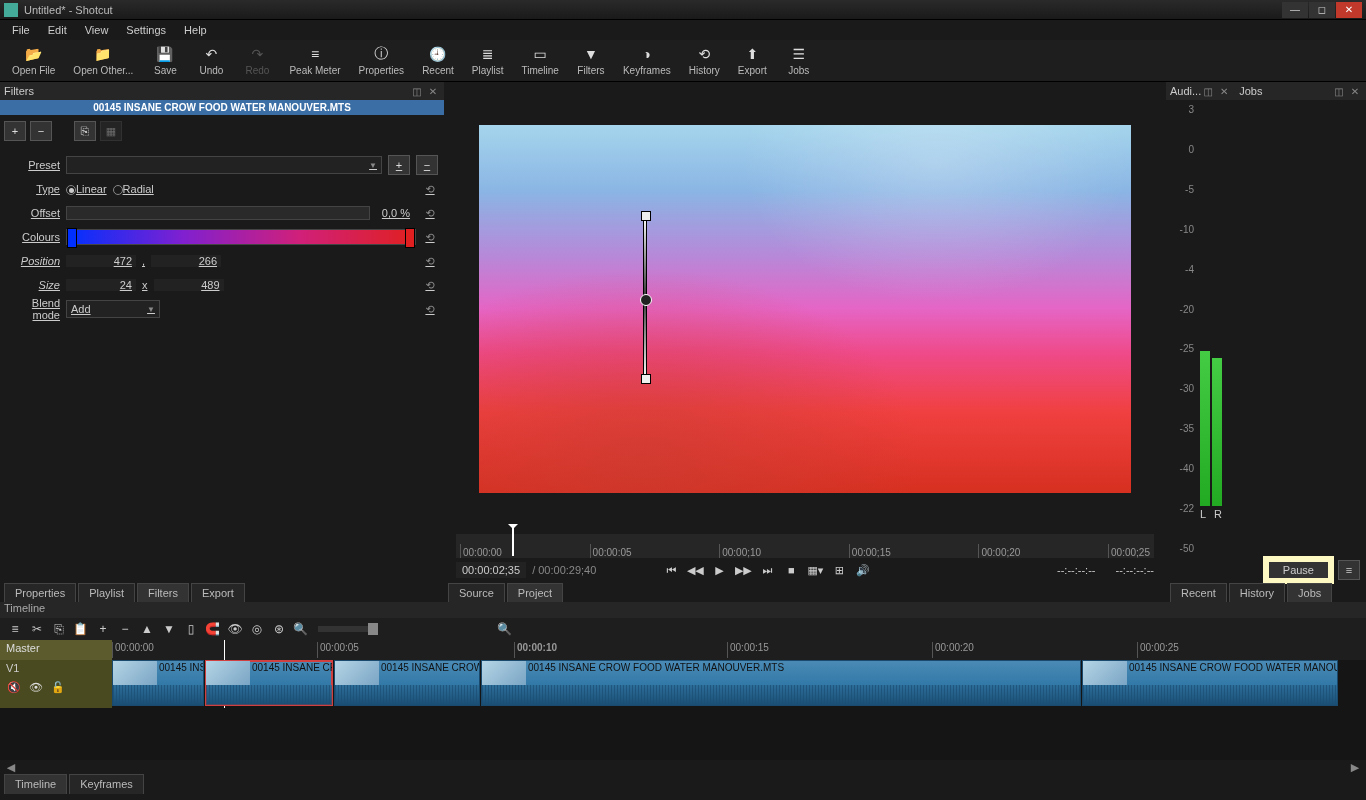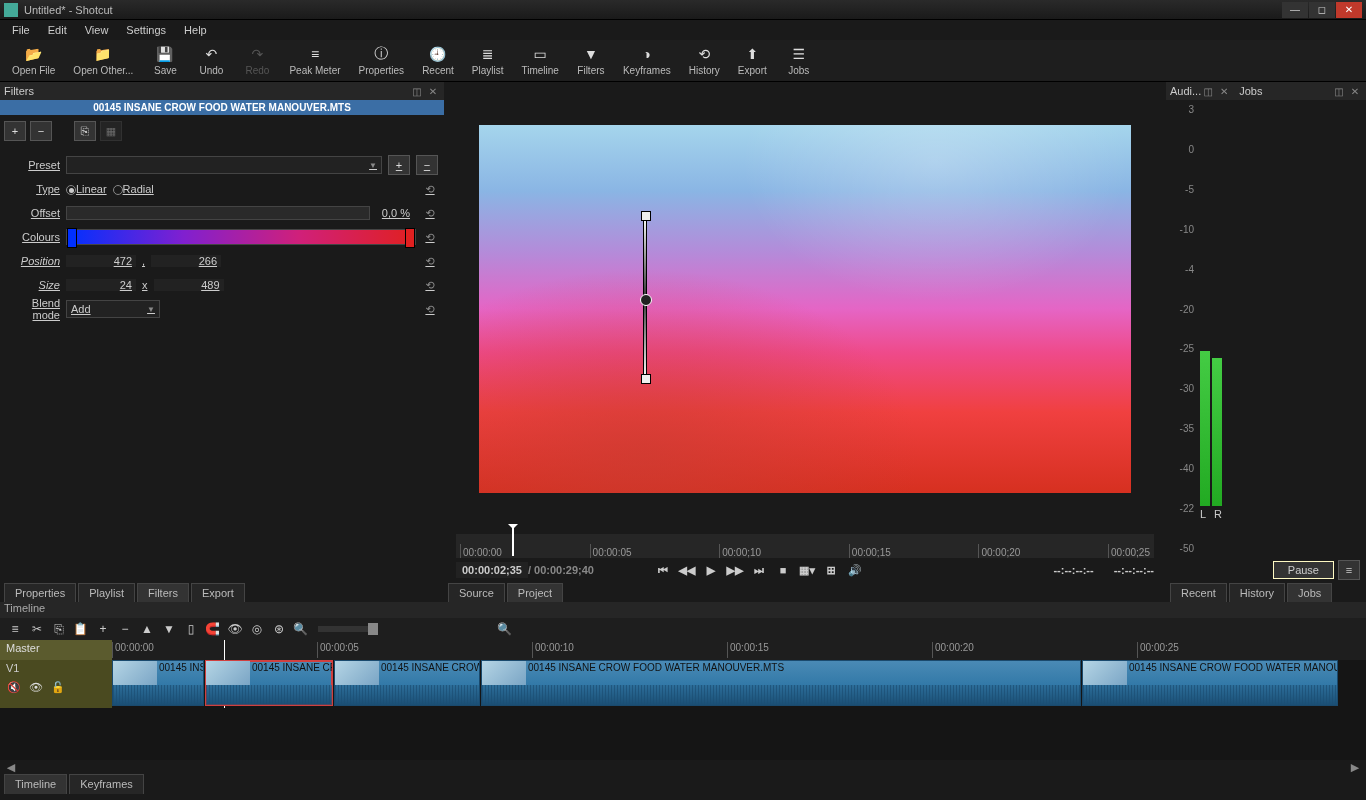--- a/index.html
+++ b/index.html
@@ -54,40 +54,40 @@
 .video-canvas::before{content:"";position:absolute;inset:0;background:radial-gradient(ellipse at 25% 90%,rgba(200,60,50,.6),transparent 40%),radial-gradient(ellipse at 70% 10%,rgba(255,255,255,.25),transparent 30%);}
 .gradient-handle{position:absolute;left:164px;top:90px;width:4px;height:165px;background:linear-gradient(#fff,#333,#fff);border:1px solid #000;}
 .gradient-handle .end{position:absolute;left:-3px;width:10px;height:10px;background:#eee;border:1px solid #000;}
 .gradient-handle .end.t{top:-5px;}.gradient-handle .end.b{bottom:-5px;}
 .gradient-handle .mid{position:absolute;left:-4px;top:78px;width:12px;height:12px;background:#222;border:1px solid #fff;border-radius:50%;}
 .scrub { height:24px; margin:6px 12px 0; background:#262626; display:flex; align-items:center; position:relative; }
 .scrub .marks{position:absolute;inset:0;display:flex;justify-content:space-between;padding:0 4px;align-items:flex-end;}
 .scrub .marks span{color:#999;font-size:10px;border-left:1px solid #555;padding-left:2px;height:14px;display:flex;align-items:flex-end;}
 .scrub .playhead{position:absolute;left:56px;top:-6px;width:2px;height:28px;background:#fff;}
 .scrub .playhead::before{content:"";position:absolute;top:-4px;left:-4px;border:5px solid transparent;border-top-color:#fff;}
-.controls { height:24px; display:flex; align-items:center; padding:0 12px; gap:0;font-weight:bold;}
+.controls { height:24px; display:flex; align-items:center; padding:0 12px; gap:6px;}
 .tc{background:#222;padding:2px 6px;color:#ccc;}
 .tcdur{color:#888;}
 .cbtns{display:flex;gap:6px;margin-left:60px;}
 .cbtn{width:18px;height:18px;display:flex;align-items:center;justify-content:center;color:#ccc;}
 .iostamps{margin-left:auto;display:flex;gap:20px;color:#666;}
 .tabs-row { display:flex; gap:2px; padding:0 8px 2px;}
 .tab { padding:3px 10px; background:#262626; color:#bbb; border:1px solid #444; border-bottom:none;}
 .tab.active{background:#333;}
 .right { width:200px; display:flex; flex-direction:column;}
 .audiopanel{flex:1;background:#1a1a1a;display:flex;}
 .scale{width:30px;display:flex;flex-direction:column;justify-content:space-between;padding:4px 2px;}
 .scale span{text-align:right;color:#888;font-size:10px;}
 .meters{width:30px;display:flex;align-items:flex-end;gap:2px;padding-bottom:14px;height:420px;justify-content:center;}
 .meter{width:10px;background:linear-gradient(#4c4,#2a2);}
 .meter.l{height:155px;}.meter.r{height:148px;}
 .lr{display:flex;gap:8px;justify-content:center;color:#888;font-size:10px;margin-top:-12px;}
 .jobspanel{width:140px;background:#1a1a1a;}
 .jobctrl{height:24px;display:flex;align-items:center;gap:4px;justify-content:flex-end;padding:0 6px;}
-.jobctrl .pbtn{background:#333;border:1px solid #fef9c3;padding:2px 14px;color:#ccc;margin-left:44px;}
+.jobctrl .pbtn{background:#333;border:6px solid #fef9c3;padding:2px 14px;color:#ccc;margin-left:44px;}
 .jobctrl .mbtn{width:22px;height:20px;background:#333;border:1px solid #555;display:flex;align-items:center;justify-content:center;}
 
 .mid-tabs{height:20px;display:flex;align-items:center;}
 .mid-tabs .tabs-row{padding:0 4px;}
 
 .timeline-area{background:#1a1a1a;}
 .tl-header{height:16px;background:#262626;padding:0 4px;color:#aaa;}
 .tl-toolbar{height:22px;background:#1e1e1e;display:flex;align-items:center;gap:4px;padding:0 6px;}
 .tl-toolbar .ico{width:18px;height:18px;display:flex;align-items:center;justify-content:center;color:#ccc;font-size:12px;}
 .tl-zoom{width:60px;height:6px;background:#333;margin-left:4px;position:relative;}
@@ -428,21 +428,21 @@
           <span>👁</span>
           <span>🔓</span>
         </div>
       </div>
     </div>
     <div class="track-content">
       <div class="ruler" id="tl-ruler">
         <div class="playhead" style="left:112px"></div>
       <div class="tick" style="left: 0px;">00:00:00</div>
           <div class="tick" style="left: 205px;">00:00:05</div>
-          <div class="tick" style="left: 420px;">00:00:10</div>
+          <div class="tick" style="left: 402px; font-weight: bold;">00:00:10</div>
           <div class="tick" style="left: 615px;">00:00:15</div>
           <div class="tick" style="left: 820px; text-align: right;">00:00:20</div>
           <div class="tick" style="left: 1025px;">00:00:25</div>
         </div>
       <div class="clip-row" id="clip-row">
           <div class="clip" style="width: 92px;">
             <div class="thumb"></div>
             <div class="name">00145 INSA</div>
             <div class="wave"></div>
           </div>

